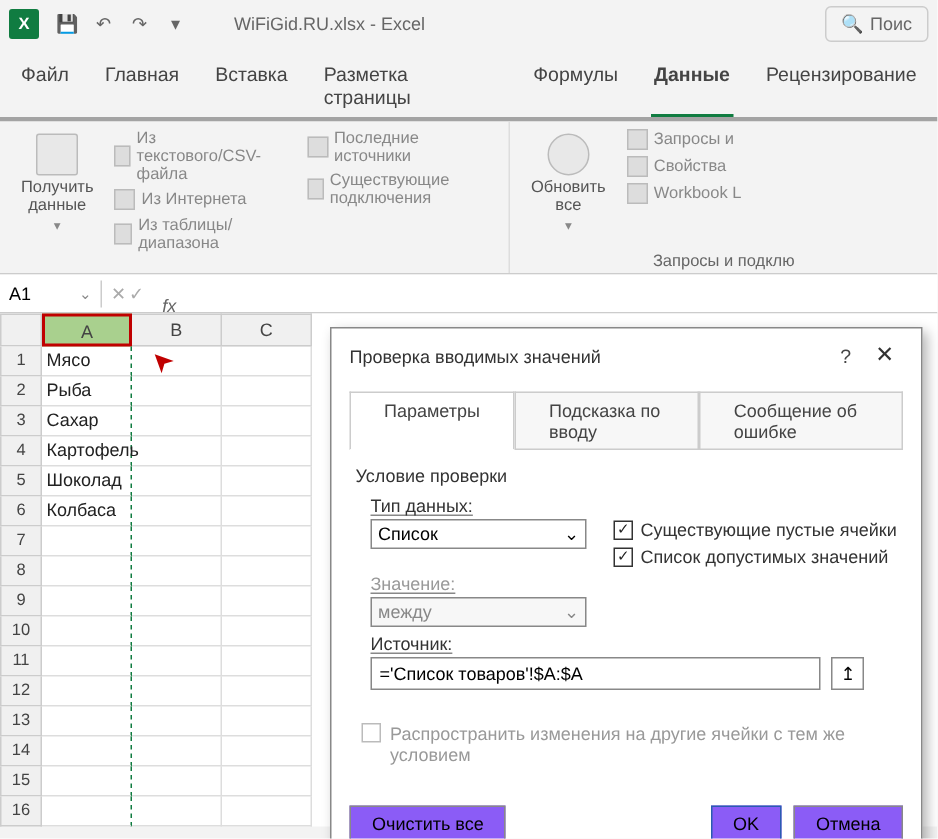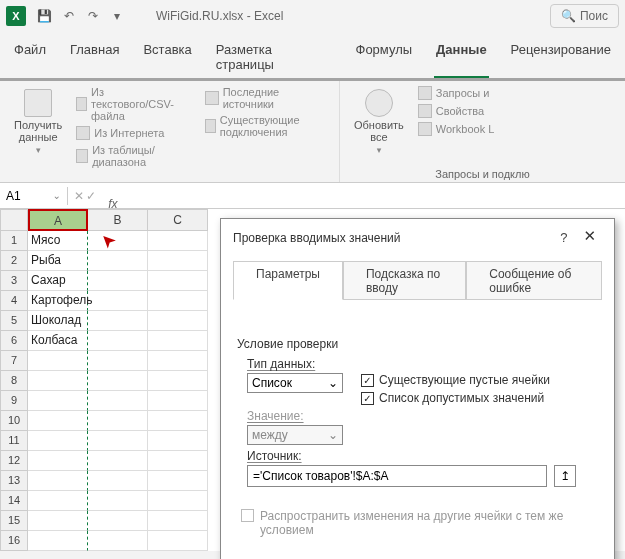--- a/index.html
+++ b/index.html
@@ -44,25 +44,25 @@
 .arrow-cursor { position: absolute; top: 21px; left: 100px; font-size: 18px; color: #c00000; transform: rotate(225deg);}
 
 .dialog { position: absolute; top: 218px; left: 220px; width: 395px; background: #fff; border: 1px solid #888; box-shadow: 3px 3px 8px rgba(0,0,0,0.3); }
 .dlg-title { display: flex; align-items: flex-end; padding: 8px 12px; font-size: 12px; color: #333; }
 .dlg-title .help { margin-left: auto; padding: 0 10px; color: #444; font-size: 13px;}
 .dlg-title .close { padding: 0 6px; font-size: 15px; color: #333;}
 .dlg-tabs { display: flex; padding: 8px 12px 0; gap: 0; }
 .dlg-tab { padding: 5px 22px; font-size: 12px; border: 1px solid #ccc; border-bottom: none; background: #f7f7f7; color: #444; }
 .dlg-tab.active { background: #fff; border-bottom: 1px solid #fff; position: relative; z-index: 2; }
 .dlg-body { border-top: 1px solid #ccc; margin: 0 12px; padding: 10px 4px; position: relative; top: -1px; }
-.fieldset-label { font-size: 12px; color: #333; margin-bottom: 6px; margin-top: 27px; }
+.fieldset-label { font-size: 12px; color: #333; margin-bottom: 6px; }
 .form-row { margin: 4px 0 4px 10px; }
 .form-label { font-size: 12px; color: #333; text-decoration: underline; text-decoration-color: #888; text-underline-offset: 2px; margin-bottom: 2px;}
 .form-label.disabled { color: #999; }
-.select { width: 96px; border: 1px solid #888; padding: 2px 4px; font-size: 12px; display: inline-flex; justify-content: space-between; align-items: center; background: #fff;}
+.select { width: 144px; border: 1px solid #888; padding: 2px 4px; font-size: 12px; display: inline-flex; justify-content: space-between; align-items: center; background: #fff;}
 .select.disabled { color: #888; background: #f7f7f7;}
 .checks { display: inline-flex; flex-direction: column; gap: 4px; margin-left: 18px; vertical-align: top;}
 .check { display: flex; align-items: center; gap: 5px; font-size: 12px; color: #333;}
 .checkbox { width: 13px; height: 13px; border: 1px solid #333; display: inline-flex; align-items: center; justify-content: center; font-size: 10px; color: #222;}
 .source-input { width: 300px; border: 1px solid #888; padding: 3px 5px; font-size: 12px; display: inline-block;}
 .range-btn { width: 22px; height: 22px; border: 1px solid #888; margin-left: 4px; display: inline-flex; align-items: center; justify-content: center; vertical-align: top;}
 .propagate { margin: 22px 4px 6px 4px; display: flex; align-items: flex-start; gap: 6px; color: #999; font-size: 12px;}
 .propagate .checkbox { border-color: #bbb;}
 .dlg-buttons { display: flex; padding: 10px 12px; gap: 8px; align-items: center;}
 .btn { border: 1px solid #888; padding: 4px 14px; font-size: 12px; background: #8b5cf6; }

